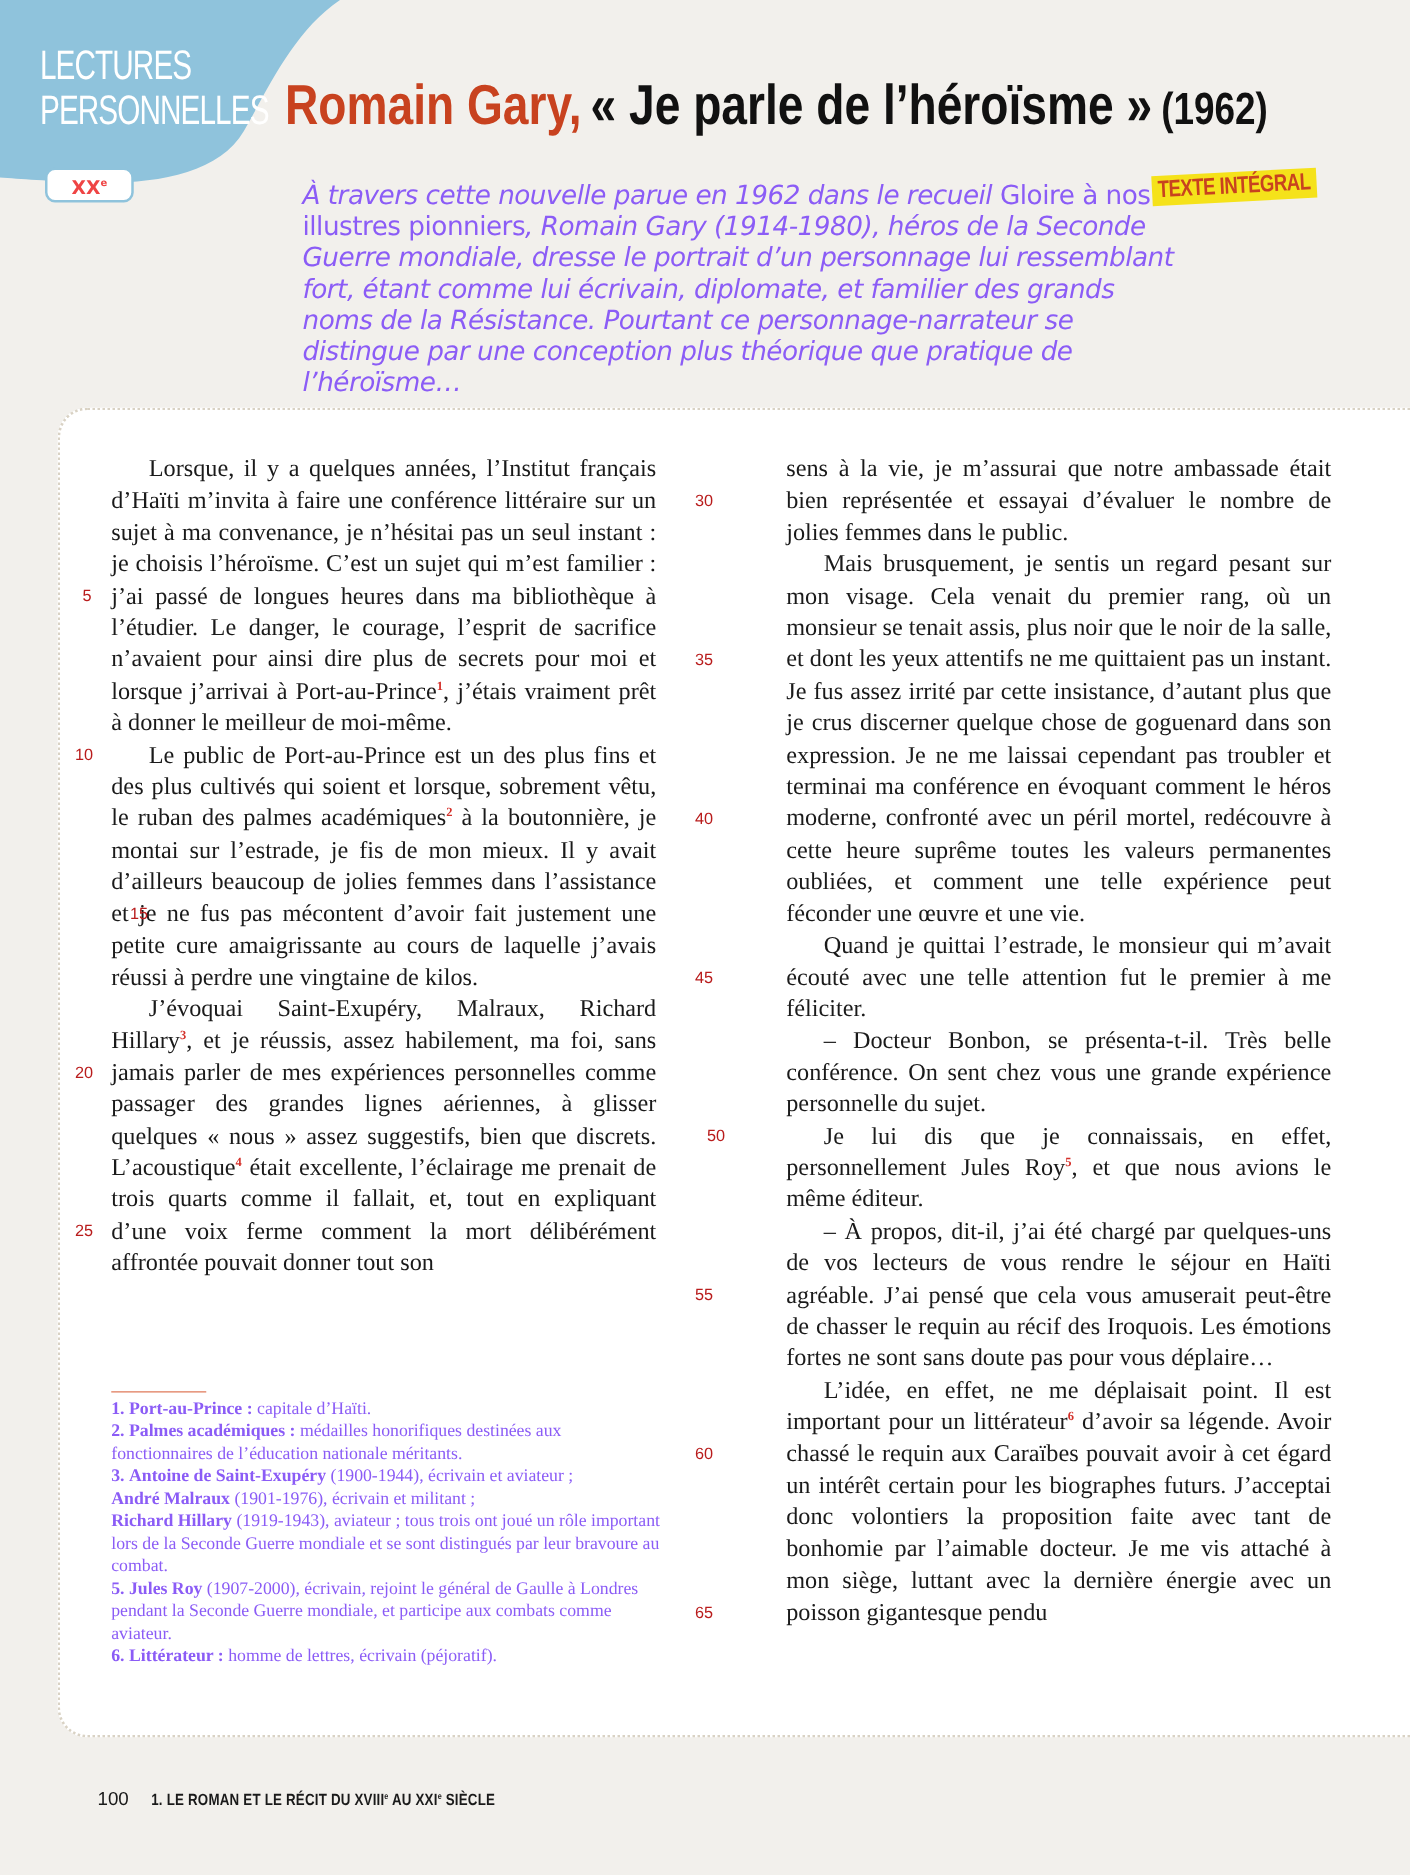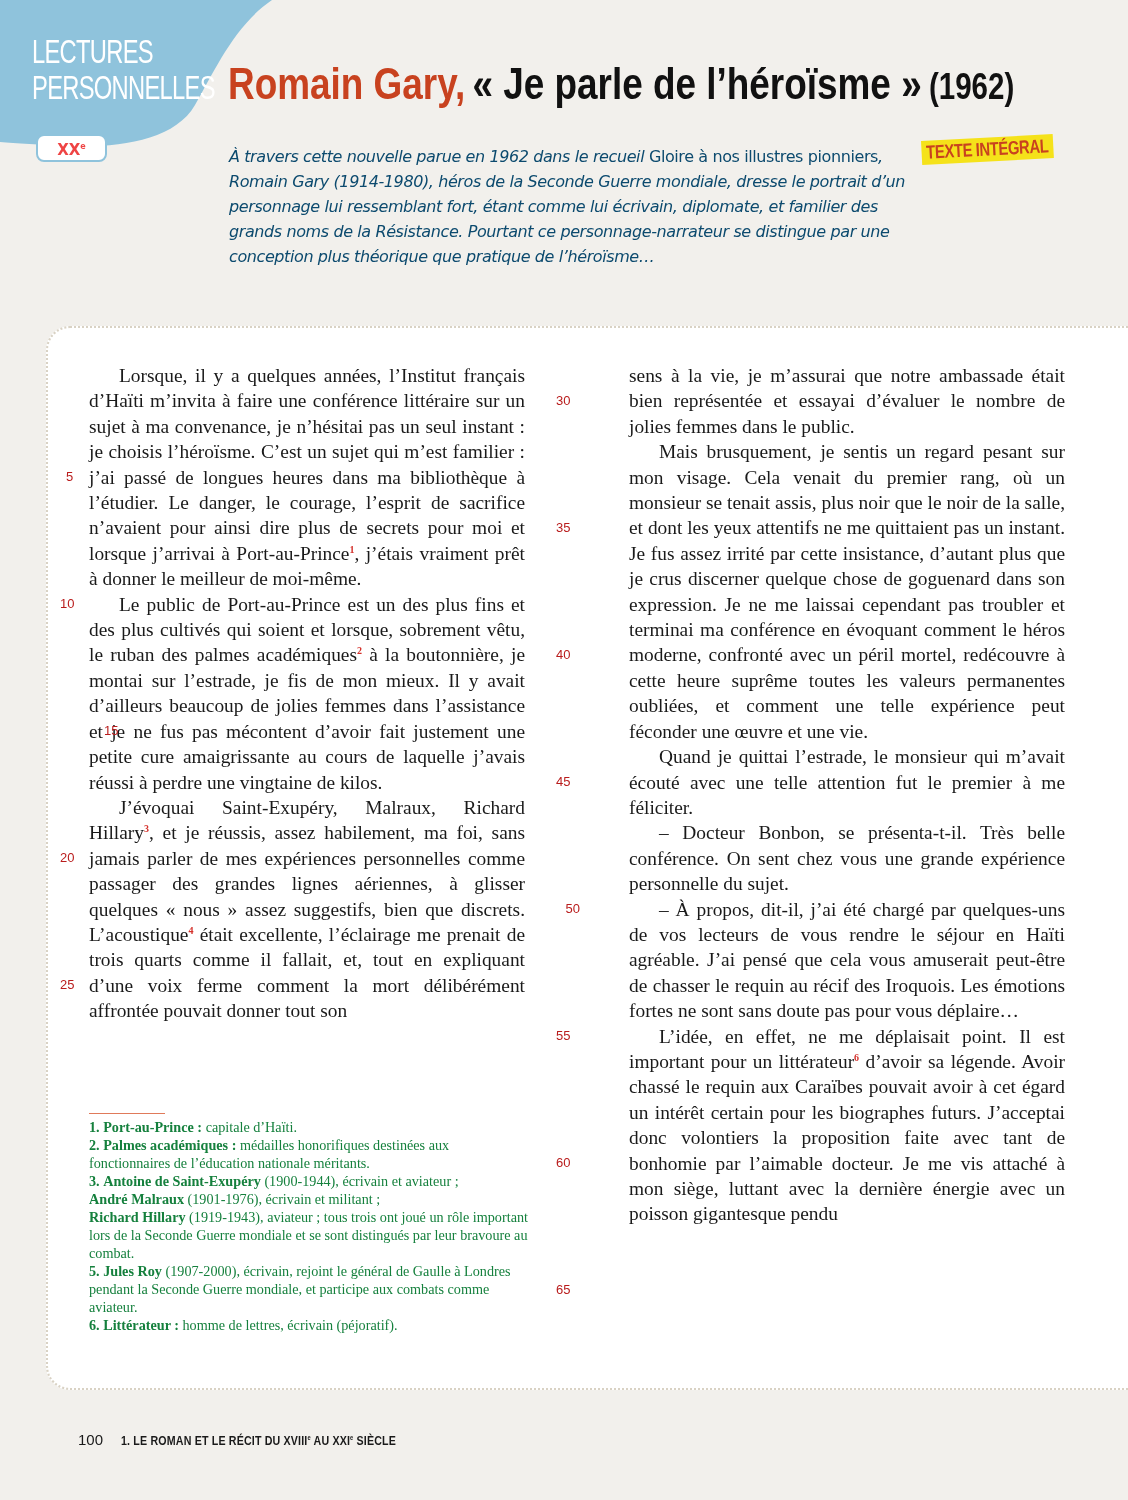--- a/index.html
+++ b/index.html
@@ -53,26 +53,26 @@
   }
   .title .work {
     color: #111;
     font-size: 45px;
   }
   .title .year {
     color: #111;
     font-size: 36px;
   }
   .intro {
-    position: absolute; left: 229px; top: 144px; width: 700px;
+    position: absolute; left: 242px; top: 144px; width: 700px;
     font-family: "DejaVu Sans", sans-serif;
     font-style: italic;
-    font-size: 16px;
+    font-size: 21px;
     line-height: 25px;
-    color: #0c4a6e;
+    color: #8b5cf6;
     letter-spacing: -0.4px;
   }
   .intro .upright { font-style: normal; }
   .badge-integral {
     position: absolute; left: 921px; top: 141px;
     background: #f5e21a;
     color: #c8421f;
     font-family: "Liberation Sans", sans-serif;
     font-weight: bold;
     font-size: 19px;
@@ -114,21 +114,21 @@
     width: 24px;
   }
   .fn-rule {
     position: absolute; left: 89px; top: 1113px; width: 76px; height: 1px;
     background: #e07a5a;
   }
   .footnotes {
     position: absolute; left: 89px; top: 1118px; width: 440px;
     font-size: 14.2px;
     line-height: 18px;
-    color: #15803d;
+    color: #8b5cf6;
   }
   .footnotes b { font-weight: bold; }
   .page-footer {
     position: absolute; left: 78px; top: 1431px;
     white-space: nowrap;
     font-family: "Liberation Sans", sans-serif;
     color: #1a1a1a;
   }
   .page-num { font-size: 15px; margin-right: 14px; }
   .chapter-title {
@@ -180,20 +180,21 @@
 <span class="line-num" style="left:60px; top:596px;">10</span>
 <span class="line-num" style="left:60px; top:723px;margin-left:44px;">15</span>
 <span class="line-num" style="left:60px; top:850px;">20</span>
 <span class="line-num" style="left:60px; top:977px;">25</span>
 
 <div class="col col-right">
   <p class="noindent">sens à la vie, je m’assurai que notre ambassade était bien représentée et essayai d’évaluer le nombre de jolies femmes dans le public.</p>
   <p>Mais brusquement, je sentis un regard pesant sur mon visage. Cela venait du premier rang, où un monsieur se tenait assis, plus noir que le noir de la salle, et dont les yeux attentifs ne me quittaient pas un instant. Je fus assez irrité par cette insistance, d’autant plus que je crus discerner quelque chose de goguenard dans son expression. Je ne me laissai cependant pas troubler et terminai ma conférence en évoquant comment le héros moderne, confronté avec un péril mortel, redécouvre à cette heure suprême toutes les valeurs permanentes oubliées, et comment une telle expérience peut féconder une œuvre et une vie.</p>
   <p>Quand je quittai l’estrade, le monsieur qui m’avait écouté avec une telle attention fut le premier à me féliciter.</p>
   <p>– Docteur Bonbon, se présenta-t-il. Très belle conférence. On sent chez vous une grande expérience personnelle du sujet.</p>
+  <p><span>Je lui dis que je connaissais, en effet, personnellement Jules Roy</span><sup class="fn">5</sup><span>, et que nous avions le même éditeur.</span></p>
   <p>– À propos, dit-il, j’ai été chargé par quelques-uns de vos lecteurs de vous rendre le séjour en Haïti agréable. J’ai pensé que cela vous amuserait peut-être de chasser le requin au récif des Iroquois. Les émotions fortes ne sont sans doute pas pour vous déplaire…</p>
   <p><span>L’idée, en effet, ne me déplaisait point. Il est important pour un littérateur</span><sup class="fn">6</sup><span> d’avoir sa légende. Avoir chassé le requin aux Caraïbes pouvait avoir à cet égard un intérêt certain pour les biographes futurs. J’acceptai donc volontiers la proposition faite avec tant de bonhomie par l’aimable docteur. Je me vis attaché à mon siège, luttant avec la dernière énergie avec un poisson gigantesque pendu</span></p>
 </div>
 
 <span class="line-num" style="left:556px; top:393px;">30</span>
 <span class="line-num" style="left:556px; top:520px;">35</span>
 <span class="line-num" style="left:556px; top:647px;">40</span>
 <span class="line-num" style="left:556px; top:774px;">45</span>
 <span class="line-num" style="left:556px; top:901px;text-align:right;">50</span>
 <span class="line-num" style="left:556px; top:1028px;">55</span>

